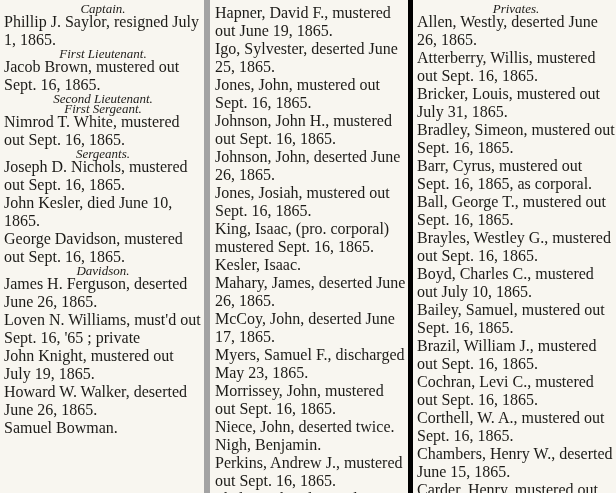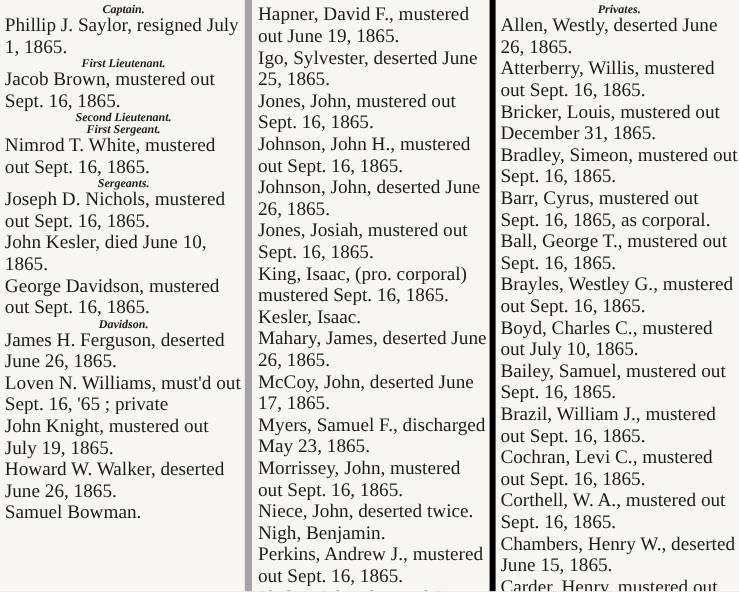--- a/index.html
+++ b/index.html
@@ -15,26 +15,26 @@
   }
   .col{
     box-sizing:border-box;
     padding-top:4px;
     overflow:hidden;
   }
   .col-1{width:204px;padding-left:4px;padding-right:2px;}
   .col-2{width:204px;border-left:6px solid #a3a3a3;padding-left:5px;padding-right:2px;}
   .col-3{width:208px;border-left:5px solid #000000;padding-left:4px;padding-right:1px;}
   .ih{ 
-    font-size:10px;
+    font-size:13px;
     line-height:9.2px;
     font-style:italic;
     text-align:center;
     white-space:pre;
-    font-weight:700;
+    font-weight:400;
   }
 </style>
 </head>
 <body>
 
 <div class="page" id="page">
     <div class="col col-1">
       <div class="ih">Captain.</div>
       <div class="l">Phillip J. Saylor, resigned July 1, 1865.</div>
       <div class="ih">First Lieutenant.</div>
@@ -68,21 +68,21 @@
       <div class="l">Morrissey, John, mustered out Sept. 16, 1865.</div>
       <div class="l">Niece, John, deserted twice.</div>
       <div class="l">Nigh, Benjamin.</div>
       <div class="l">Perkins, Andrew J., mustered out Sept. 16, 1865.</div>
       <div class="l">Phelps, John, deserted June 26, 1865.</div>
     </div>
     <div class="col col-3">
       <div class="ih">Privates.</div>
       <div class="l">Allen, Westly, deserted June 26, 1865.</div>
       <div class="l">Atterberry, Willis, mustered out Sept. 16, 1865.</div>
-      <div class="l">Bricker, Louis, mustered out December 31, 1865.</div>
+      <div class="l">Bricker, Louis, mustered out July 31, 1865.</div>
       <div class="l">Bradley, Simeon, mustered out Sept. 16, 1865.</div>
       <div class="l">Barr, Cyrus, mustered out Sept. 16, 1865, as corporal.</div>
       <div class="l">Ball, George T., mustered out Sept. 16, 1865.</div>
       <div class="l">Brayles, Westley G., mustered out Sept. 16, 1865.</div>
       <div class="l">Boyd, Charles C., mustered out July 10, 1865.</div>
       <div class="l">Bailey, Samuel, mustered out Sept. 16, 1865.</div>
       <div class="l">Brazil, William J., mustered out Sept. 16, 1865.</div>
       <div class="l">Cochran, Levi C., mustered out Sept. 16, 1865.</div>
       <div class="l">Corthell, W. A., mustered out Sept. 16, 1865.</div>
       <div class="l">Chambers, Henry W., deserted June 15, 1865.</div>

